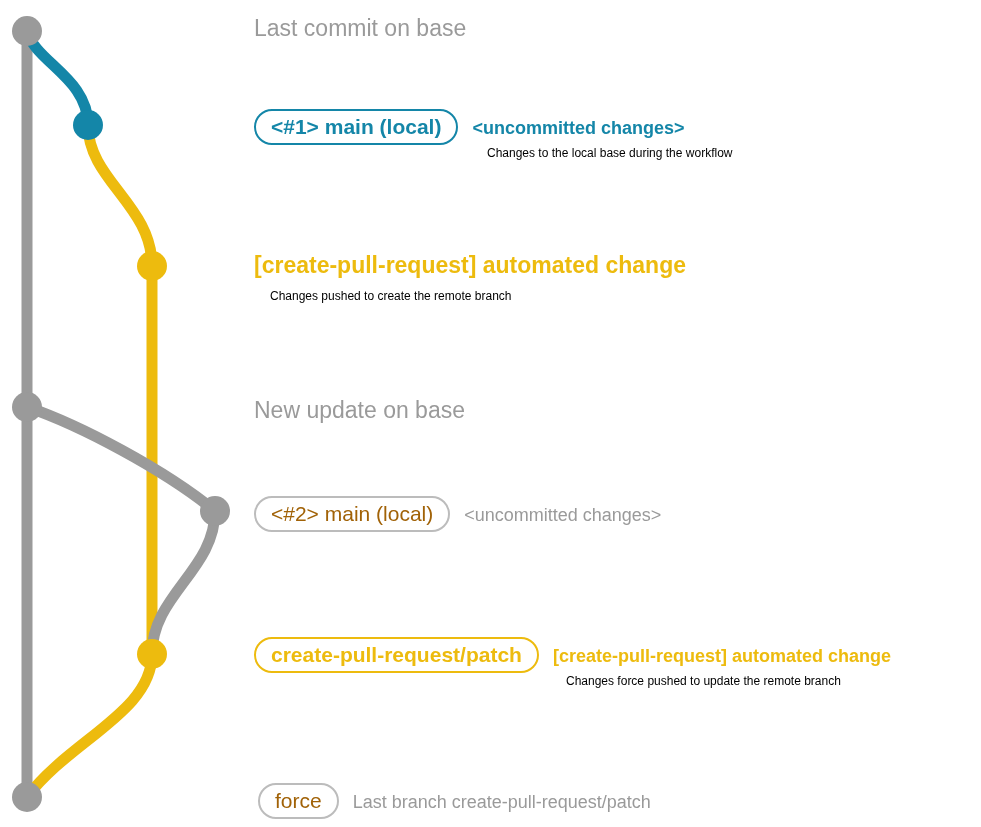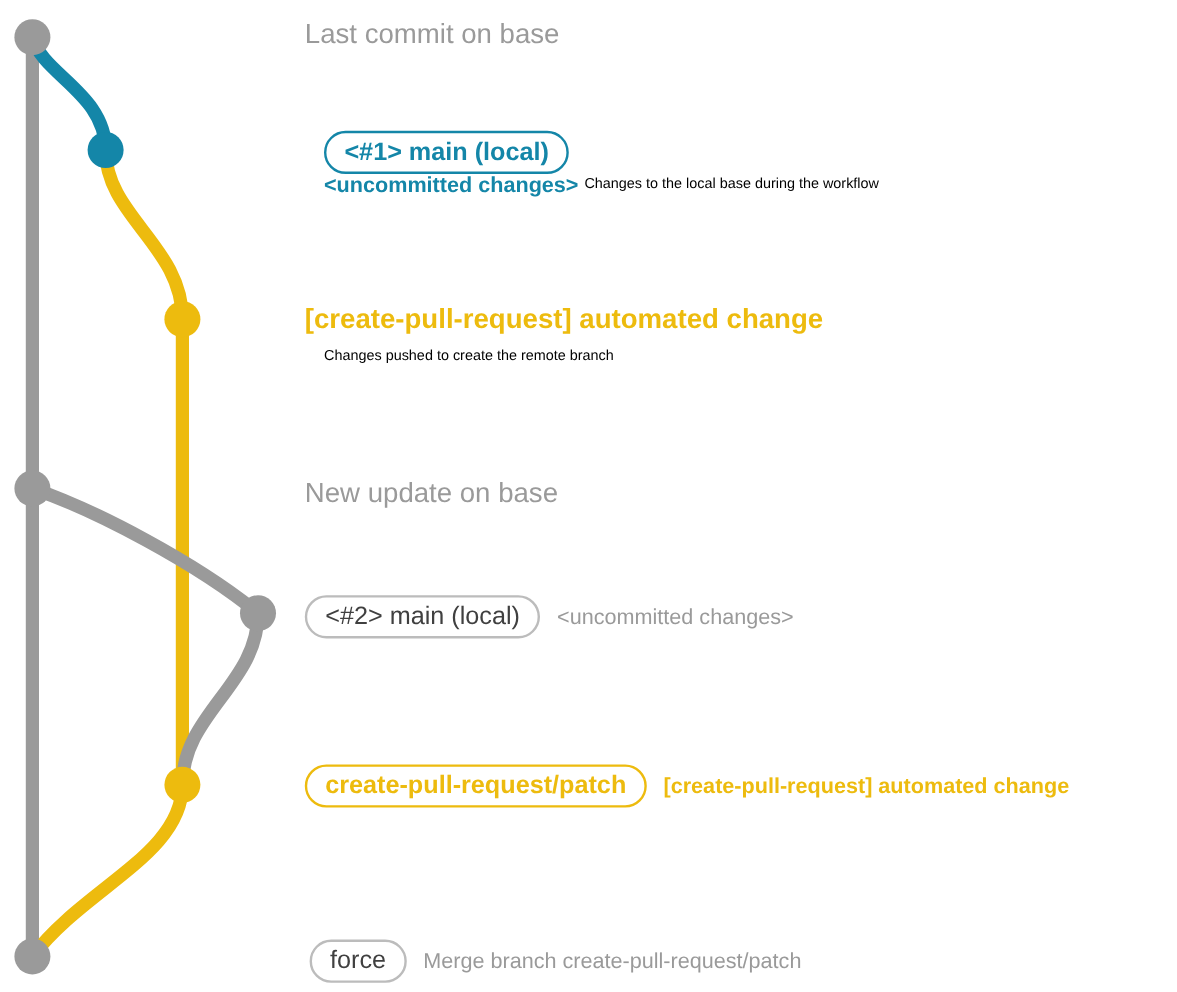--- a/index.html
+++ b/index.html
@@ -38,21 +38,21 @@
     border-radius: 999px;
     padding: 5px 15px 6px 15px;
     font-size: 21px;
     line-height: 1.0;
     color: #9a9a9a;
     background: transparent;
     font-family: "Liberation Sans", sans-serif;
   }
   .pill.blue  { border-color: #1486a8; color: #1486a8; font-weight: bold; }
   .pill.amber { border-color: #edbb0e; color: #edbb0e; font-weight: bold; }
-  .pill.gray  { border-color: #bcbcbc; color: #404040; }
+  .pill.gray  { border-color: #bcbcbc; color: #a16207; }
   .subject {
     font-size: 18px;
     line-height: 1.0;
     font-family: "Liberation Sans", sans-serif;
   }
   .subject.blue  { color: #1486a8; font-weight: bold; }
   .subject.amber { color: #edbb0e; font-weight: bold; }
   .subject.gray  { color: #9a9a9a; }
   .heading {
     position: absolute;
@@ -95,21 +95,21 @@
     <circle cx="88" cy="125" r="15" fill="#1486a8"></circle>
     <circle cx="152" cy="266" r="15" fill="#edbb0e"></circle>
     <circle cx="27" cy="407" r="15" fill="#9a9a9a"></circle>
     <circle cx="215" cy="511" r="15" fill="#9a9a9a"></circle>
     <circle cx="152" cy="654" r="15" fill="#edbb0e"></circle>
     <circle cx="27" cy="797" r="15" fill="#9a9a9a"></circle>
   </svg>
 
   <div class="heading" style="left:254px; top:15px;">Last commit on base</div>
 
-  <div class="row" style="left:270px; top:109px;flex-direction:column;">
+  <div class="row" style="left:254px; top:109px;">
     <span class="pill blue">&lt;#1&gt; main (local)</span>
     <span class="pill-gap"></span>
     <span class="subject blue">&lt;uncommitted changes&gt;</span>
   </div>
   <div class="note" style="left:487px; top:146px;">Changes to the local base during the workflow</div>
 
   <div class="row" style="left:254px; top:254px;">
     <span class="subject amber" style="font-size:23px;">[create-pull-request] automated change</span>
   </div>
   <div class="note" style="left:270px; top:289px;">Changes pushed to create the remote branch</div>
@@ -120,20 +120,21 @@
     <span class="pill gray">&lt;#2&gt; main (local)</span>
     <span class="pill-gap"></span>
     <span class="subject gray">&lt;uncommitted changes&gt;</span>
   </div>
 
   <div class="row" style="left:254px; top:637px;">
     <span class="pill amber">create-pull-request/patch</span>
     <span class="pill-gap"></span>
     <span class="subject amber">[create-pull-request] automated change</span>
   </div>
+  <div class="note" style="left:566px; top:674px;">Changes force pushed to update the remote branch</div>
 
   <div class="row" style="left:258px; top:783px;">
     <span class="pill gray">force</span>
     <span class="pill-gap"></span>
-    <span class="subject gray">Merge branch create-pull-request/patch</span>
+    <span class="subject gray">Last branch create-pull-request/patch</span>
   </div>
 
 </div>
 
 </body></html>

